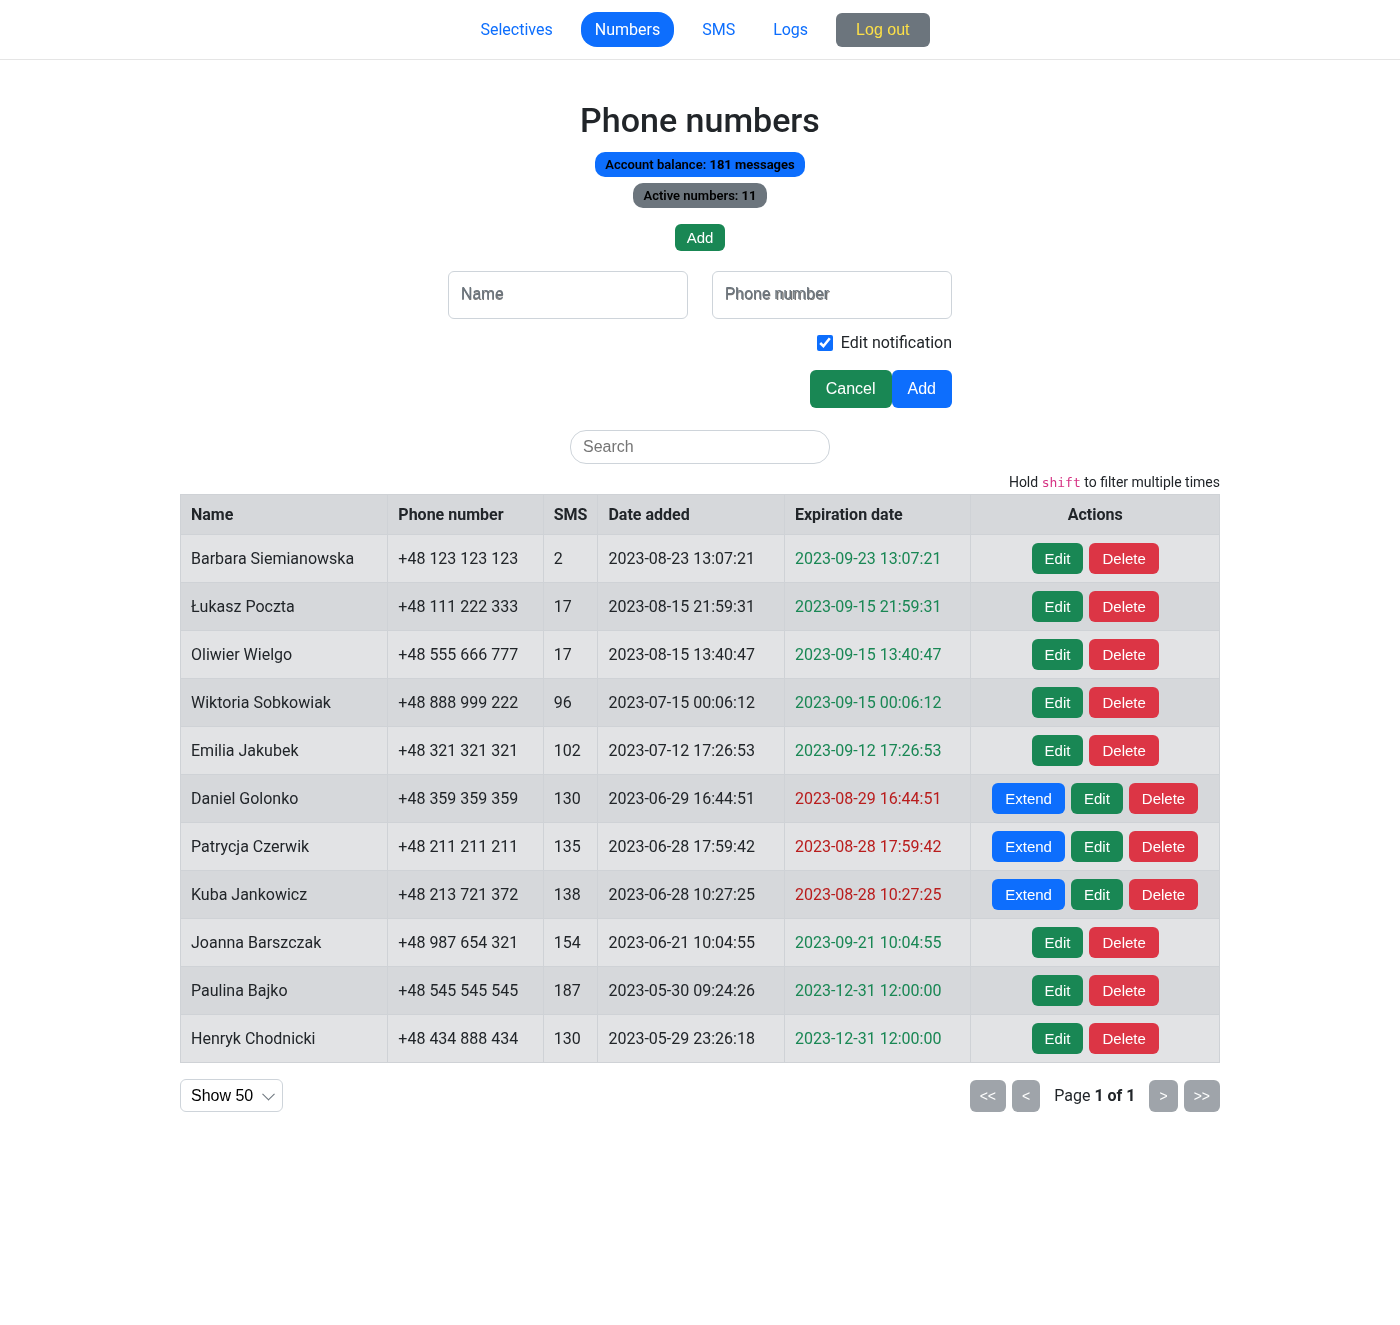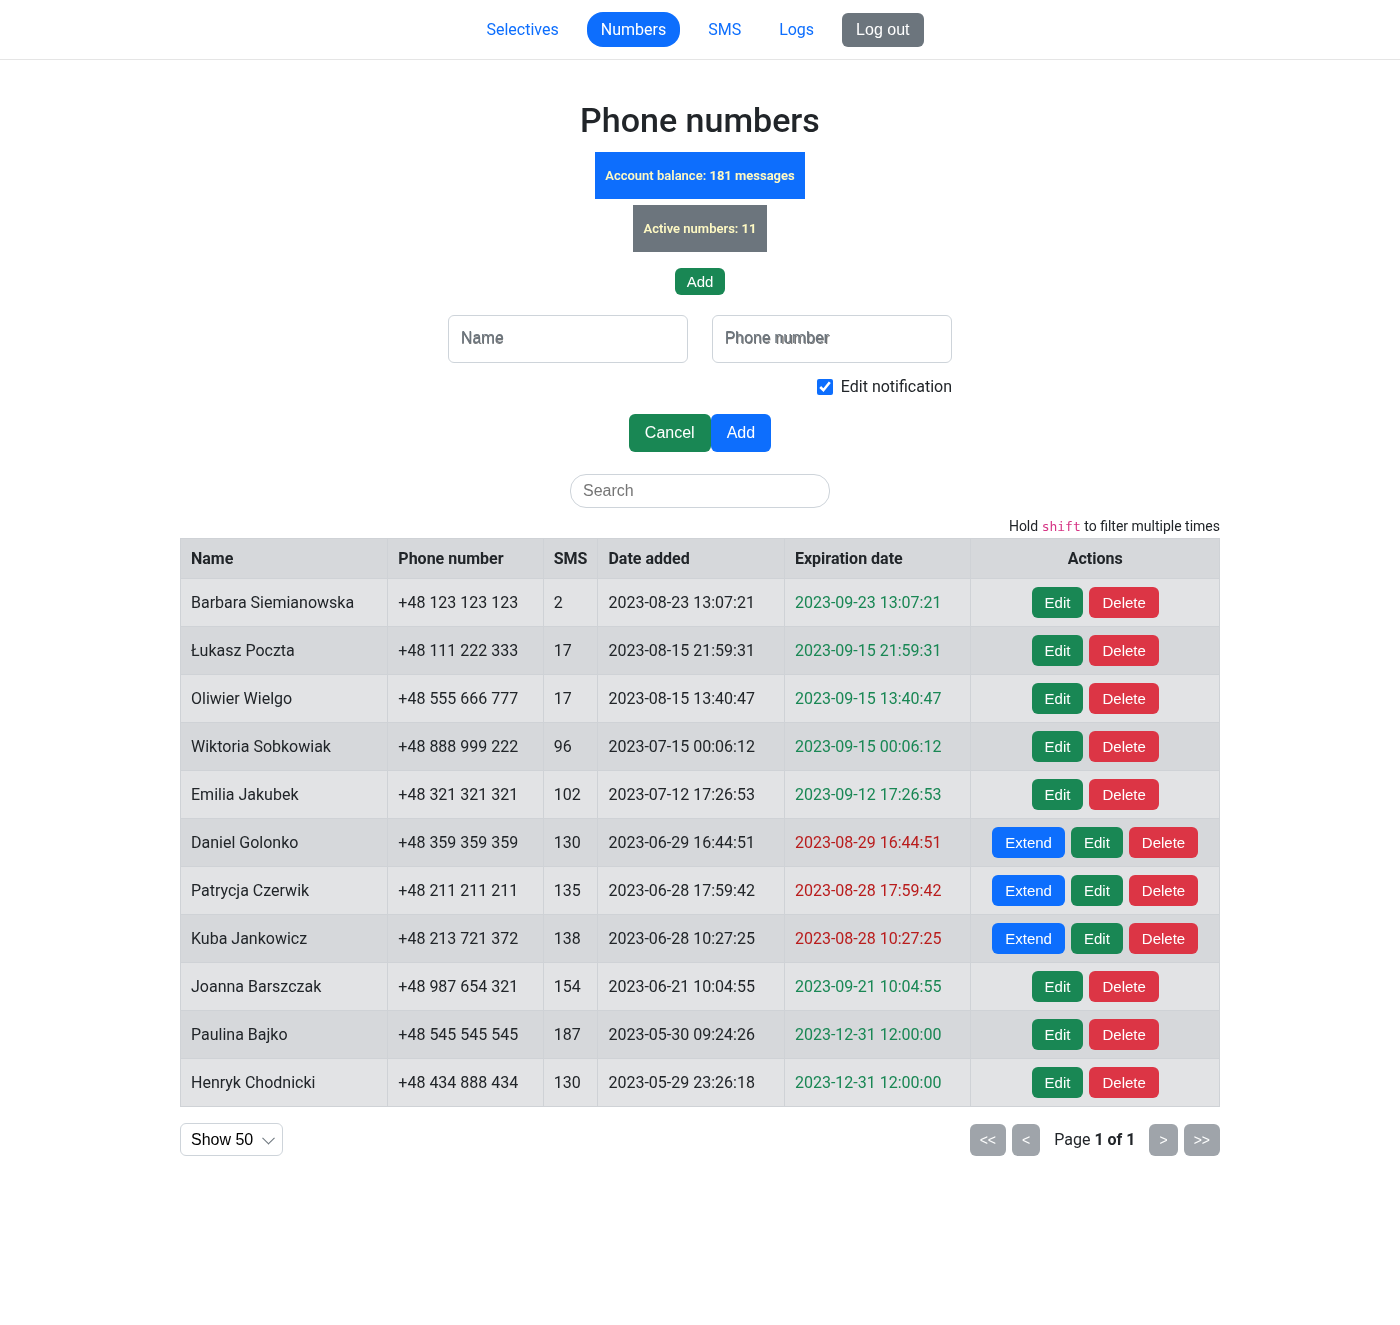--- a/index.html
+++ b/index.html
@@ -4,37 +4,37 @@
   <style>
     * { box-sizing: border-box; margin: 0; padding: 0; }
     body { font-family: -apple-system, BlinkMacSystemFont, "Segoe UI", Roboto, "Helvetica Neue", Arial, sans-serif; font-size: 16px; color: #212529; background: #fff; }
     .navbar { display: flex; justify-content: center; align-items: center; gap: 18px; padding: 12px 0; border-bottom: 1px solid #e5e5e5; }
     .nav-link { color: #0d6efd; text-decoration: none; padding: 8px 10px; cursor: pointer; }
     .nav-link.active { background: #0d6efd; color: #fff; border-radius: 16px; padding: 8px 14px; }
     .btn { display: inline-block; font-size: 16px; padding: 8px 14px; border-radius: 6px; border: none; cursor: pointer; color: #fff; text-align: center; }
     .btn-primary { background: #0d6efd; }
     .btn-success { background: #198754; }
     .btn-danger { background: #dc3545; }
-    .btn-nav-logout { background: #6c757d; border-radius: 6px; padding: 8px 14px; color: #ffffff; cursor: pointer; border: none; font-size: 16px; }
+    .btn-nav-logout { background: #6c757d; border-radius: 6px; padding: 8px 20px; color: #fde047; cursor: pointer; border: none; font-size: 16px; }
     .main { max-width: 1080px; margin: 0 auto; padding: 40px 20px 30px; }
     h1 { font-size: 34px; font-weight: 500; text-align: center; margin-bottom: 12px; }
     .badges { display: flex; flex-direction: column; align-items: center; gap: 6px; margin-bottom: 16px; }
-    .badge { font-size: 13px; color: #fef9c3; padding: 16px 10px; border-radius: 0; font-weight: 600; }
+    .badge { font-size: 13px; color: #000000; padding: 5px 10px; border-radius: 10px; font-weight: 600; }
     .badge-blue { background: #0d6efd; }
     .badge-gray { background: #6c757d; }
     .badge strong { font-weight: 700; }
     .add-toggle { text-align: center; margin-bottom: 20px; }
     .add-toggle .btn { font-size: 15px; padding: 5px 12px; }
     .form-row { display: flex; justify-content: center; gap: 24px; margin-bottom: 14px; }
     .form-floating { position: relative; width: 240px; }
     .form-floating input { width: 100%; height: 48px; padding: 12px; font-size: 16px; border: 1px solid #ced4da; border-radius: 6px; }
     .form-floating label { position: absolute; left: 13px; top: 13px; font-size: 16px; color: #6c757d; pointer-events: none; }
     .checkbox-row { display: flex; justify-content: flex-end; align-items: center; gap: 8px; max-width: 504px; margin: 0 auto 18px; padding-right: 0; }
     .checkbox-row input[type=checkbox] { width: 16px; height: 16px; accent-color: #0d6efd; }
-    .form-actions { display: flex; justify-content: center; max-width: 504px; margin: 0 auto 22px; }
+    .form-actions { display: flex; justify-content: flex-end; max-width: 504px; margin: 0 auto 22px; }
     .form-actions .btn { padding: 10px 16px; }
     .search-row { display: flex; justify-content: center; margin-bottom: 10px; }
     .search-row input { width: 260px; padding: 7px 12px; font-size: 16px; border: 1px solid #ced4da; border-radius: 16px; }
     .hint { text-align: right; font-size: 14px; color: #212529; margin-bottom: 4px; }
     .hint code { font-family: SFMono-Regular, Menlo, Monaco, Consolas, monospace; font-size: 13px; color: #d63384; }
     table { width: 100%; border-collapse: collapse; background: #dee2e6; }
     th { background: #d6d8db; font-weight: 700; text-align: left; padding: 10px; font-size: 16px; border: 1px solid #cfd2d6; }
     th.center { text-align: center; }
     td { padding: 8px 10px; font-size: 16px; border: 1px solid #cfd2d6; vertical-align: middle; height: 46px; }
     tbody tr.even { background: #e2e3e5; }

